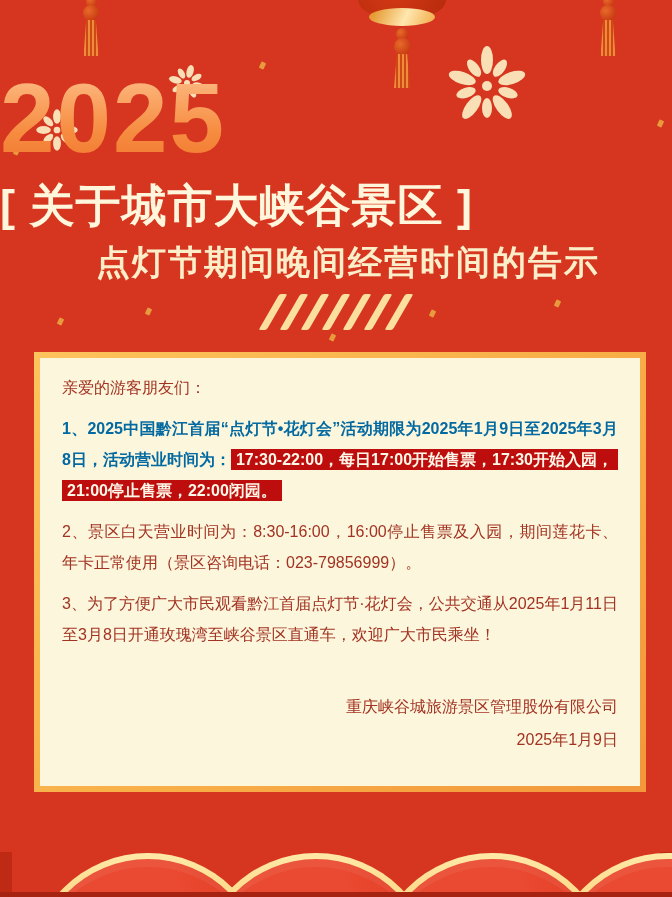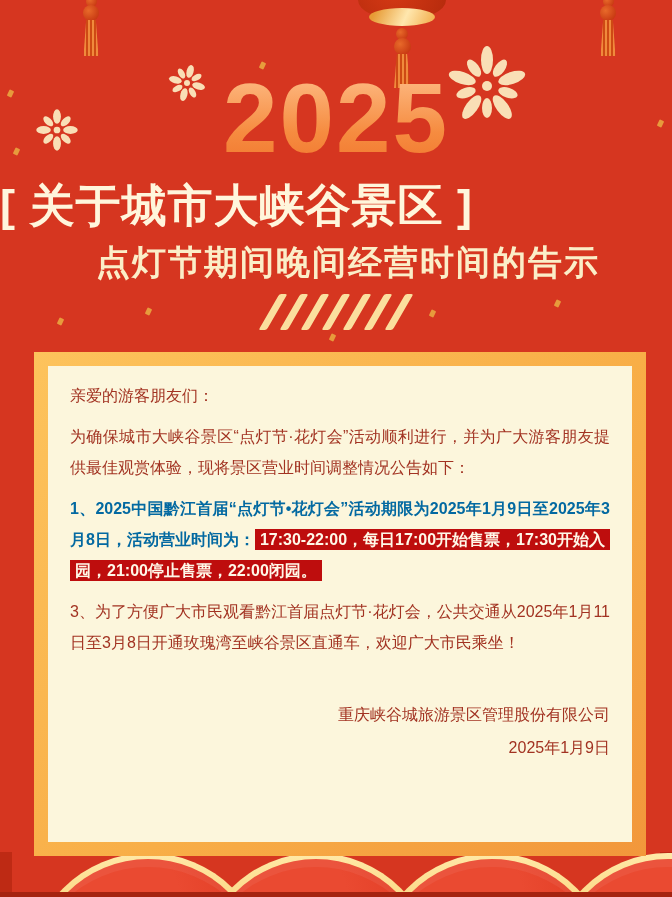--- a/index.html
+++ b/index.html
@@ -30,37 +30,37 @@
   .lantern-center .threads{ width:16px; height:34px; margin:-1px auto 0;
       background:repeating-linear-gradient(90deg,#F08A3C 0 2px,#CE4A14 2px 4px);
       clip-path:polygon(18% 0, 82% 0, 100% 100%, 0 100%); }
 
   .firework{ position:absolute; z-index:1; }
   .firework svg ellipse, .firework svg circle { fill:#F9DFB6; }
   .speck{ position:absolute; width:5px; height:7px; background:#E9A63F;
       transform:rotate(25deg); border-radius:1px; z-index:1; opacity:.9; }
 
   
-  .year{ position:absolute; top:62px; left:0; width:100%; text-align:center;
+  .year{ position:absolute; top:62px; left:0; width:100%; 
       font-size:98px; font-weight:800; letter-spacing:2px; z-index:2;
       background:linear-gradient(180deg,#FFC492 0%, #F68C40 62%, #F0732B 100%);
       -webkit-background-clip:text; background-clip:text; color:transparent; }
   .main-title{ position:absolute; top:176px; left:0; width:100%; 
       font-size:45px; font-weight:900; color:#FFF6DC; letter-spacing:1px; z-index:2; }
   .sub-title{ position:absolute; top:240px; left:0; width:100%; text-align:center;
       font-size:34px; font-weight:900; color:#FBEEC8; letter-spacing:2px; z-index:2;padding-left:24px; }
   .slashes{ position:absolute; top:294px; left:0; width:100%; z-index:2;
       display:flex; justify-content:center; gap:13px; height:36px; }
   .slashes i{ display:block; width:8px; height:36px; background:#FBDF9E;
       transform:skewX(-30deg); border-radius:2px; }
 
   
-  .card{ position:absolute; left:34px; top:352px; width:612px; height:504px; z-index:3;
+  .card{ position:absolute; left:34px; top:352px; width:612px; height:440px; z-index:3;
       background:linear-gradient(135deg,#FDC35C 0%, #F8AE47 55%, #F2973B 100%);
-      padding:14px; }
+      padding:6px; }
   .card-inner{ width:100%; height:100%; background:#FCF6DC; padding:14px 22px 0;
       font-size:16px; line-height:31px; color:#A23322; text-align:justify; }
   .card-inner p{ margin:0 0 10px; }
   .emphasis{ color:#0369a1; font-weight:700; }
   .hl{ background:#BE0D0D; color:#FFF8E8; font-weight:700; padding:2px 5px;
       -webkit-box-decoration-break:clone; box-decoration-break:clone; }
   .closing{ margin-bottom:20px !important; }
   .signature{ text-align:right; line-height:33px; margin-top:40px; }
 
   
@@ -212,22 +212,22 @@
       <i></i>
       <i></i>
       <i></i>
       <i></i>
       <i></i>
     </div>
 
   <div class="card">
     <div class="card-inner">
       <p>亲爱的游客朋友们：</p>
-      <p>为确保城市大峡谷景区“点灯节·花灯会”活动顺利进行，并为广大游客朋友提供最佳观赏体验，现将景区营业时间调整情况公告如下：</p>
       <p><span class="emphasis">1、2025中国黔江首届“点灯节•花灯会”活动期限为2025年1月9日至2025年3月8日，活动营业时间为：</span><span class="hl">17:30-22:00，每日17:00开始售票，17:30开始入园，21:00停止售票，22:00闭园。</span></p>
+      <p>2、景区白天营业时间为：8:30-16:00，16:00停止售票及入园，期间莲花卡、年卡正常使用（景区咨询电话：023-79856999）。</p>
       <p>3、为了方便广大市民观看黔江首届点灯节·花灯会，公共交通从2025年1月11日至3月8日开通玫瑰湾至峡谷景区直通车，欢迎广大市民乘坐！</p>
       <div class="signature">
         <div>重庆峡谷城旅游景区管理股份有限公司</div>
         <div>2025年1月9日</div>
       </div>
     </div>
   </div>
 
   <div class="footer-strip">
     <div class="edge-dark left"></div>

